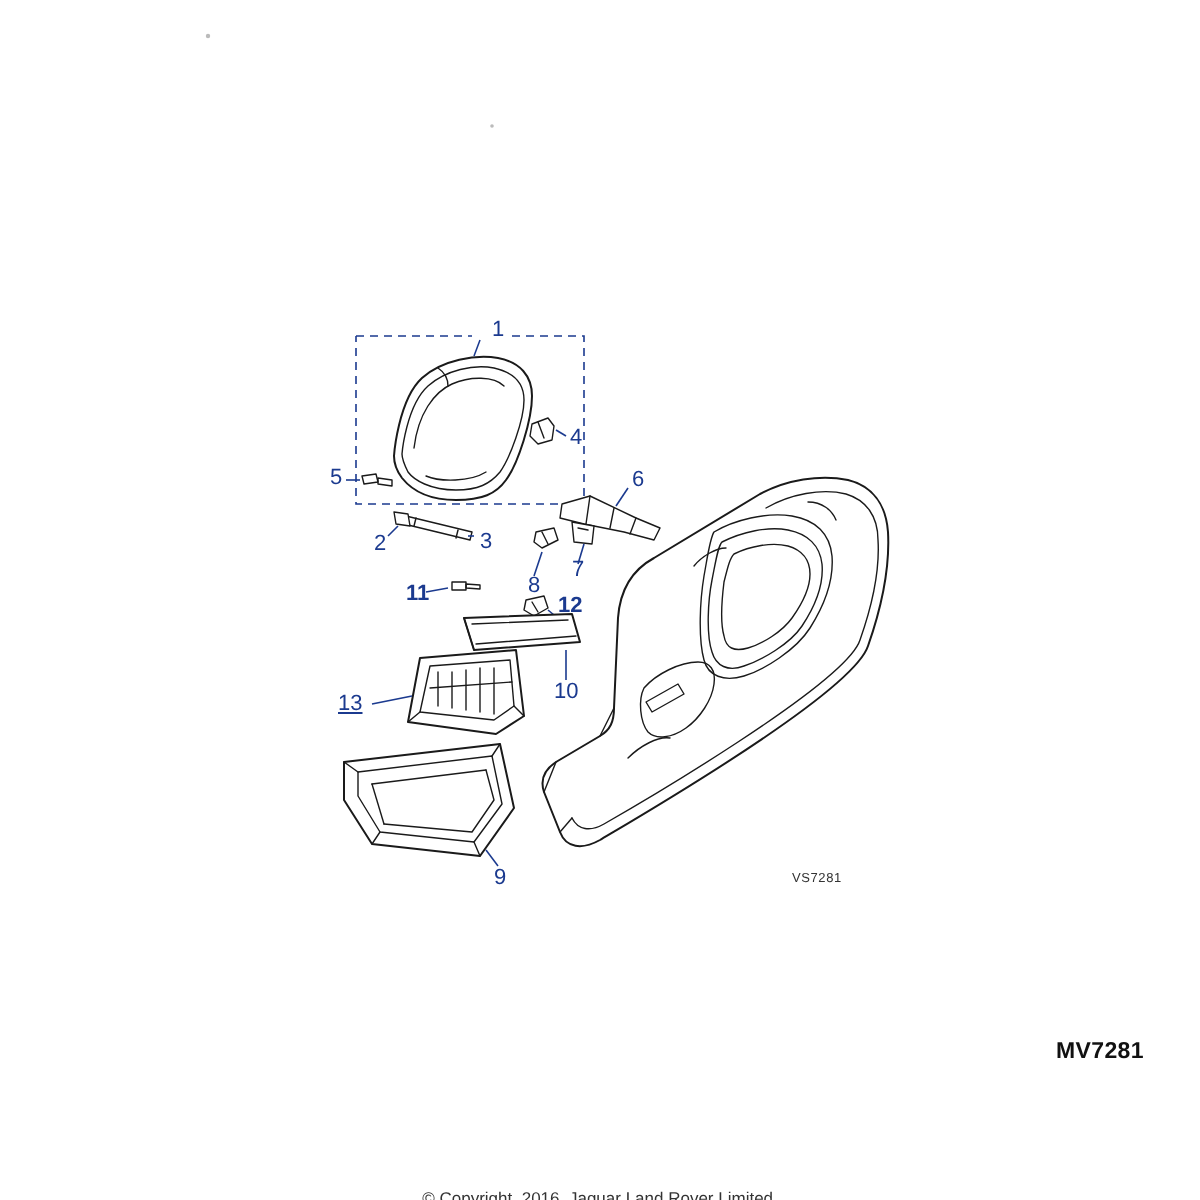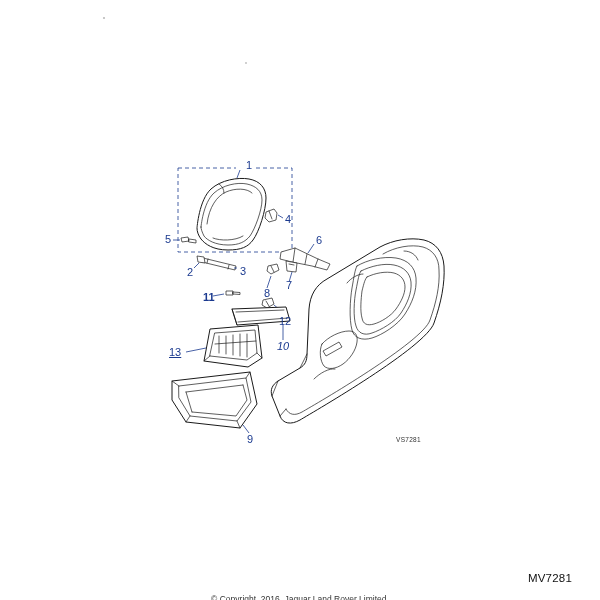--- a/index.html
+++ b/index.html
@@ -30,25 +30,26 @@
     color: #1b3a8f;
     font-size: 11px;
     font-family: "Liberation Sans", sans-serif;
     font-weight: normal;
     line-height: 11px;
     white-space: nowrap;
   }
   .part-code {
     position: absolute;
     right: 28px;
-    top: 572px;
+    top: 520px;
     color: #111111;
     font-size: 11.5px;
     letter-spacing: 0.2px;
     font-family: "Liberation Sans", sans-serif;
+    font-weight: bold;
   }
   .drawing-code {
     position: absolute;
     left: 396px;
     top: 436px;
     color: #333333;
     font-size: 6.5px;
     letter-spacing: 0.3px;
     font-family: "Liberation Sans", sans-serif;
   }
@@ -229,22 +230,22 @@
 
   <div class="callout" style="left:246px; top:160px;">1</div>
   <div class="callout" style="left:187px; top:267px;">2</div>
   <div class="callout" style="left:240px; top:266px;">3</div>
   <div class="callout" style="left:285px; top:214px;">4</div>
   <div class="callout" style="left:165px; top:234px;">5</div>
   <div class="callout" style="left:316px; top:235px;">6</div>
   <div class="callout" style="left:286px; top:280px;">7</div>
   <div class="callout" style="left:264px; top:288px;">8</div>
   <div class="callout" style="left:247px; top:434px;">9</div>
-  <div class="callout" style="left:277px; top:341px;font-style:italic;">10</div>
+  <div class="callout" style="left:277px; top:341px;">10</div>
   <div class="callout" style="left:203px; top:292px;font-weight:bold;">11</div>
-  <div class="callout" style="left:279px; top:316px;">12</div>
+  <div class="callout" style="left:279px; top:298px;font-weight:bold;">12</div>
   <div class="callout" style="left:169px; top:347px;text-decoration:underline;">13</div>
 
   <div class="drawing-code">VS7281</div>
   <div class="part-code">MV7281</div>
   <div class="copyright">© Copyright, 2016. Jaguar Land Rover Limited.</div>
 
 </div>
 
 </body></html>

